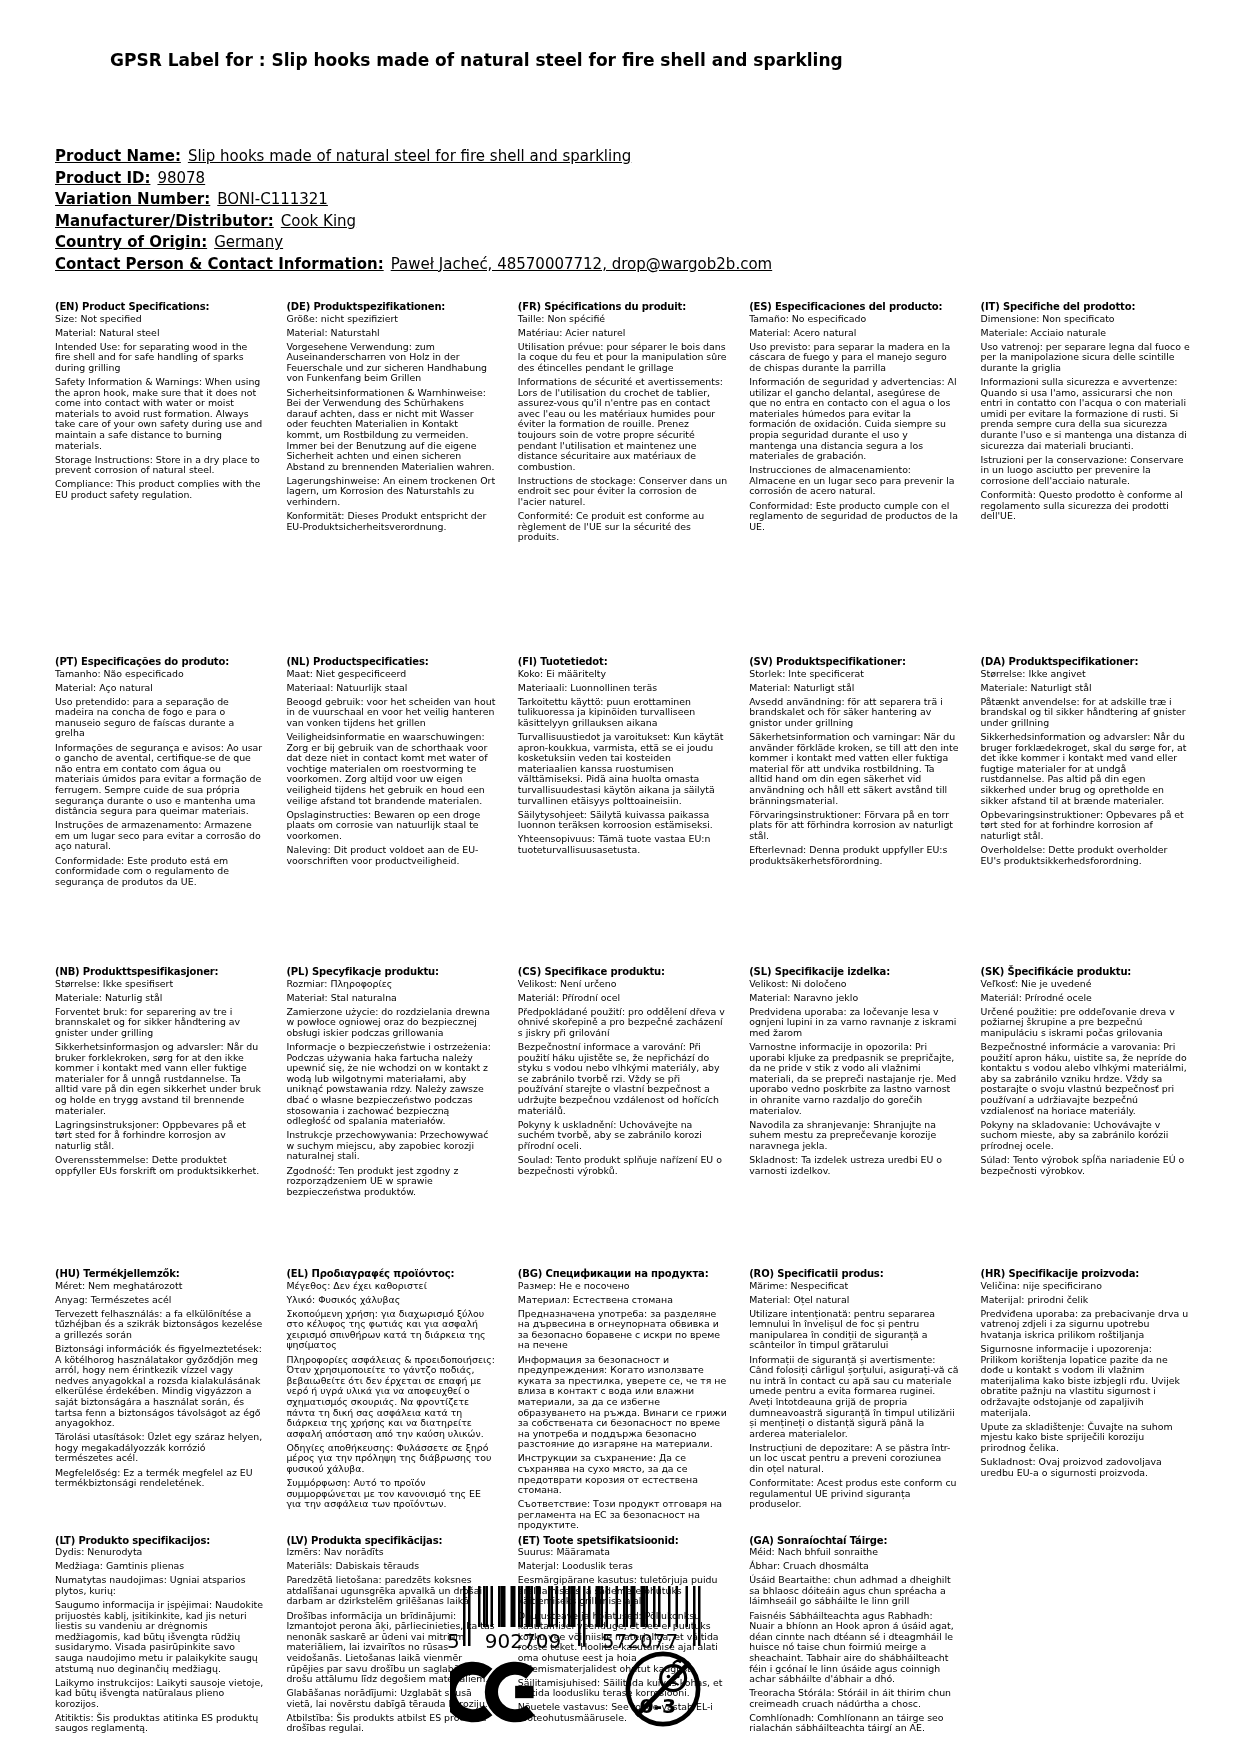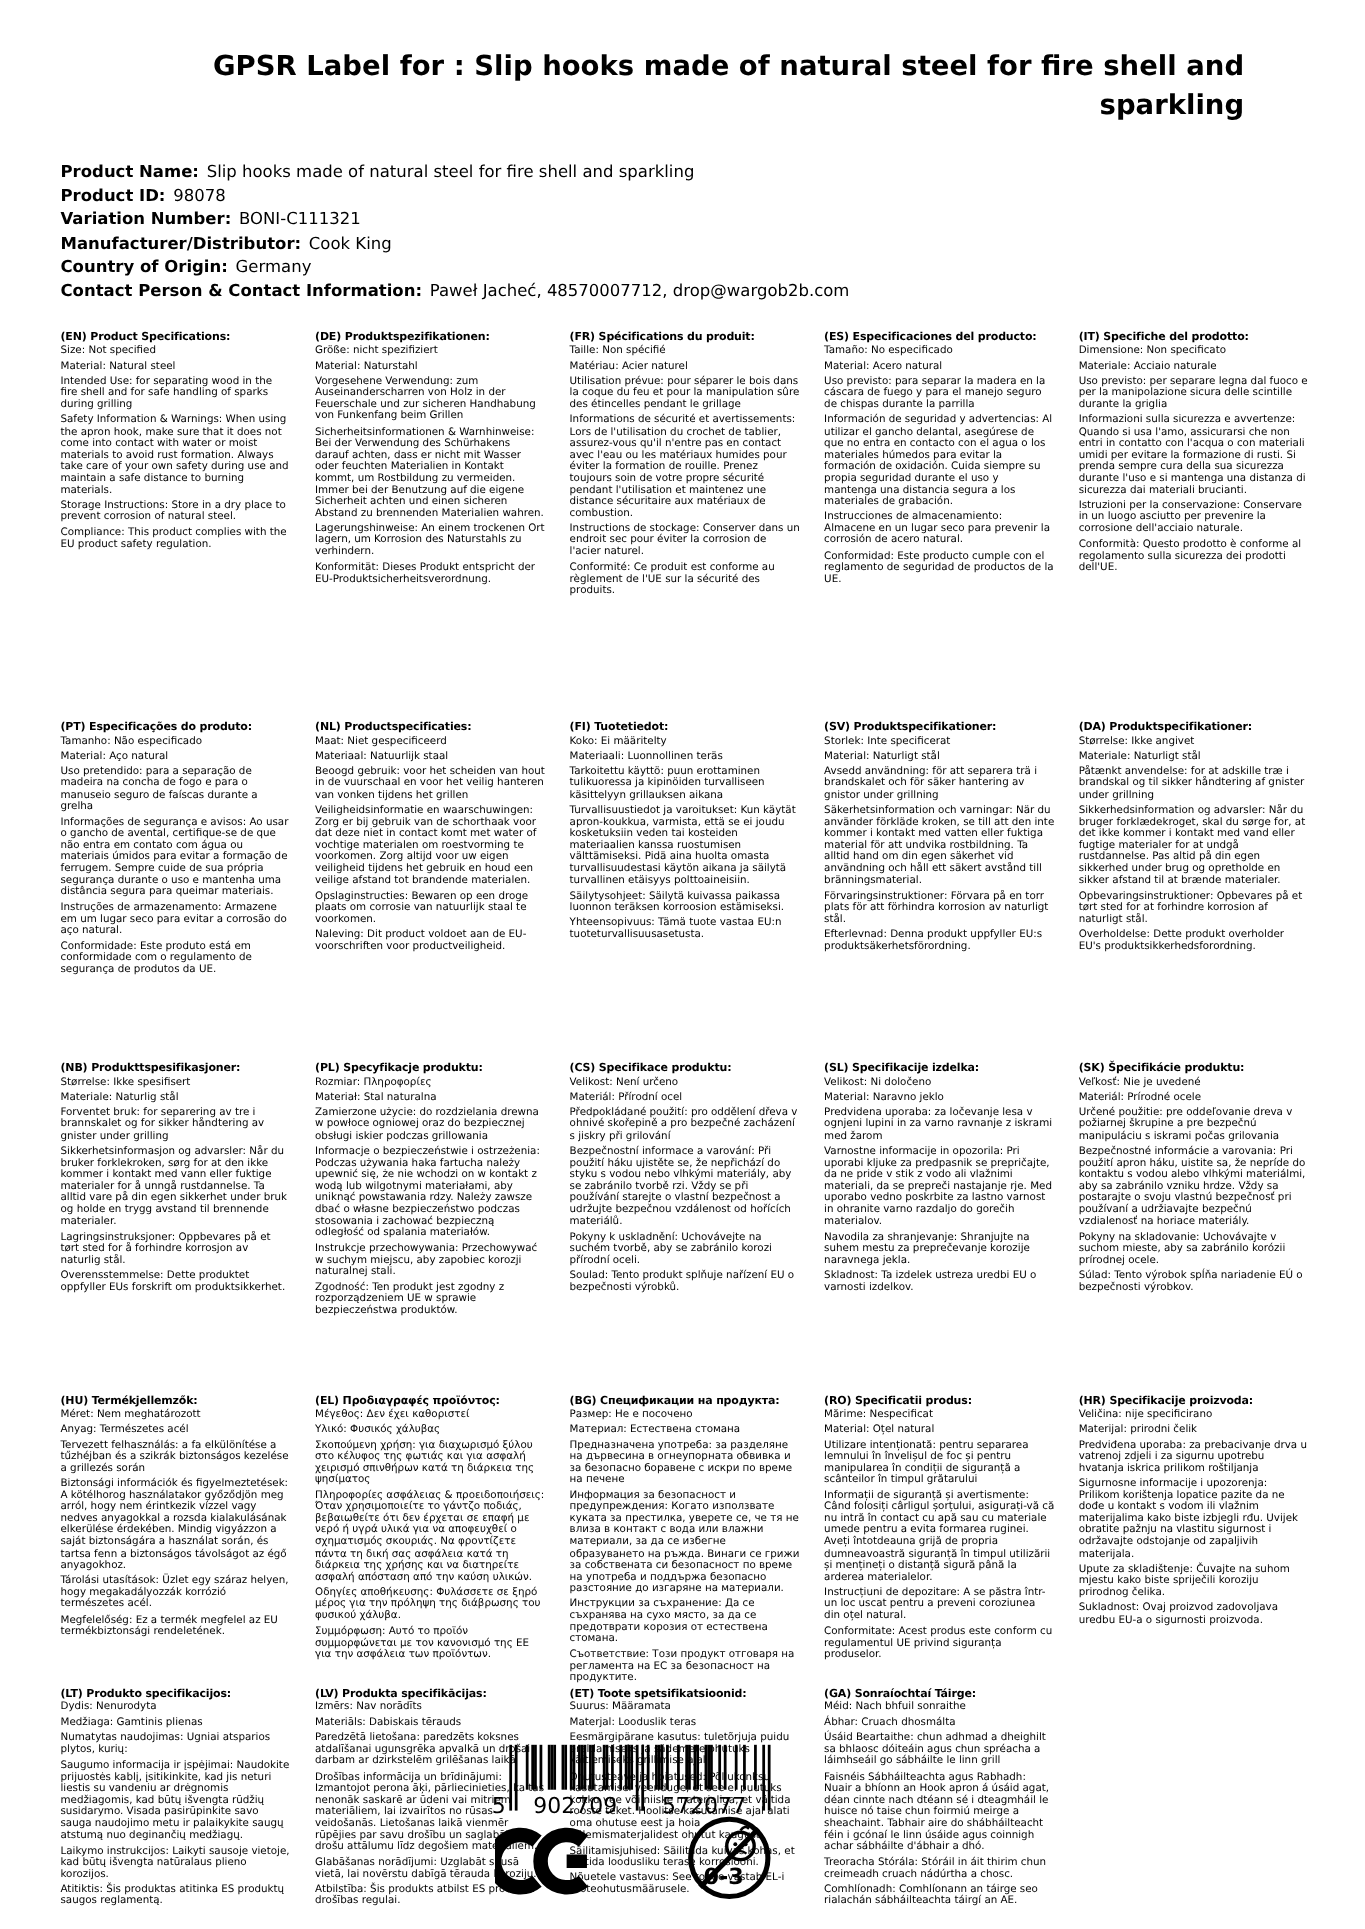--- a/index.html
+++ b/index.html
@@ -1,20 +1,20 @@
 <!DOCTYPE html>
 <html><head>
 <meta charset="utf-8">
 <style>
   html,body{margin:0;padding:0;background:#888;}
   .page{position:relative;width:1241px;height:1754px;background:#ffffff;color:#000;
         font-family:"DejaVu Sans",sans-serif;overflow:hidden;margin:0 auto;}
-  .title{position:absolute;top:42px;left:110px;right:110px;text-align:right;
-         font-size:25px;line-height:36px;font-weight:bold;margin:0;}
-  .info{position:absolute;top:146px;left:55px;right:60px;}
+  .title{position:absolute;top:42px;left:110px;right:110px;text-align:left;
+         font-size:17px;line-height:36px;font-weight:bold;margin:0;}
+  .info{position:absolute;top:146px;left:55px;right:60px;text-decoration:underline;}
   .info-row{font-size:15px;line-height:21.5px;}
   .info-row .lbl{font-weight:bold;}
   .info-row .val{margin-left:7px;}
   .grid{position:absolute;top:301px;left:55px;width:1135px;display:grid;
         grid-template-columns:repeat(5,1fr);grid-template-rows:355px 310px 302px auto;
         column-gap:22px;}
   .block{overflow:visible;}
   .bh{font-size:10px;font-weight:bold;letter-spacing:-0.15px;margin:0 0 1px 0;line-height:11.5px;}
   .block p{font-size:9.4px;line-height:10.6px;margin:0 0 3.5px 0;}
   .barcode{position:absolute;left:439px;top:1586px;}
@@ -86,21 +86,21 @@
         <p>Material: Acero natural</p>
         <p>Uso previsto: para separar la madera en la cáscara de fuego y para el manejo seguro de chispas durante la parrilla</p>
         <p>Información de seguridad y advertencias: Al utilizar el gancho delantal, asegúrese de que no entra en contacto con el agua o los materiales húmedos para evitar la formación de oxidación. Cuida siempre su propia seguridad durante el uso y mantenga una distancia segura a los materiales de grabación.</p>
         <p>Instrucciones de almacenamiento: Almacene en un lugar seco para prevenir la corrosión de acero natural.</p>
         <p>Conformidad: Este producto cumple con el reglamento de seguridad de productos de la UE.</p>
       </div>
       <div class="block">
         <div class="bh">(IT) Specifiche del prodotto:</div>
         <p>Dimensione: Non specificato</p>
         <p>Materiale: Acciaio naturale</p>
-        <p>Uso previsto: per separare legna dal fuoco e per la manipolazione sicura delle scintille durante la griglia</p>
+        <p>Uso vatrenoj: per separare legna dal fuoco e per la manipolazione sicura delle scintille durante la griglia</p>
         <p>Informazioni sulla sicurezza e avvertenze: Quando si usa l'amo, assicurarsi che non entri in contatto con l'acqua o con materiali umidi per evitare la formazione di rusti. Si prenda sempre cura della sua sicurezza durante l'uso e si mantenga una distanza di sicurezza dai materiali brucianti.</p>
         <p>Istruzioni per la conservazione: Conservare in un luogo asciutto per prevenire la corrosione dell'acciaio naturale.</p>
         <p>Conformità: Questo prodotto è conforme al regolamento sulla sicurezza dei prodotti dell'UE.</p>
       </div>
       <div class="block">
         <div class="bh">(PT) Especificações do produto:</div>
         <p>Tamanho: Não especificado</p>
         <p>Material: Aço natural</p>
         <p>Uso pretendido: para a separação de madeira na concha de fogo e para o manuseio seguro de faíscas durante a grelha</p>
         <p>Informações de segurança e avisos: Ao usar o gancho de avental, certifique-se de que não entra em contato com água ou materiais úmidos para evitar a formação de ferrugem. Sempre cuide de sua própria segurança durante o uso e mantenha uma distância segura para queimar materiais.</p>

